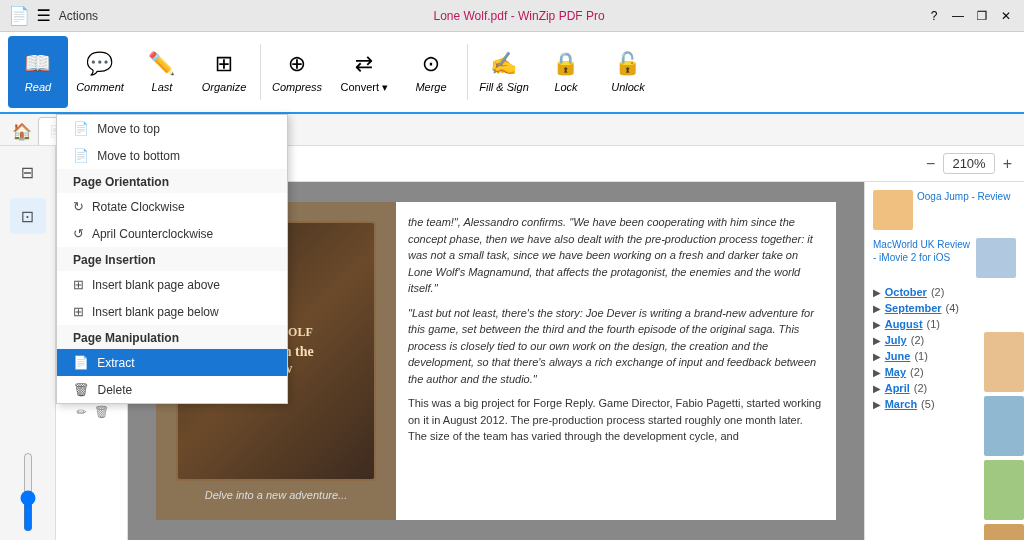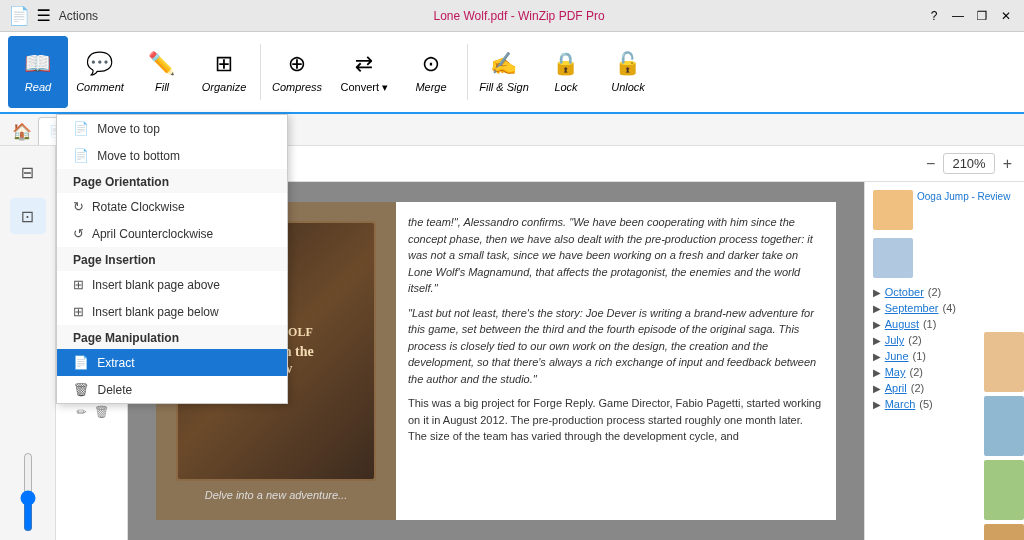--- a/index.html
+++ b/index.html
@@ -229,21 +229,21 @@
       padding: 8px;
       display: flex;
       flex-direction: column;
       gap: 4px;
     }
     .blog-item { display: flex; gap: 4px; align-items: flex-start; margin-bottom: 4px; }
     .blog-thumb { width: 40px; height: 40px; background: #ddd; flex-shrink: 0; border-radius: 2px; overflow: hidden; display: flex; align-items: center; justify-content: center; font-size: 9px; color: #888; }
     .blog-title { font-size: 10px; color: #1a76d2; line-height: 1.3; }
     .archive-item { display: flex; align-items: center; gap: 4px; font-size: 11px; color: #333; }
     .archive-arrow { color: #555; font-size: 10px; }
-    .archive-link { color: #1a76d2; text-decoration: underline; cursor: pointer; }
+    .archive-link { color: #1a76d2; text-decoration: underline; cursor: pointer; font-weight: bold; }
     .archive-count { color: #555; }
 
     
     .dropdown-menu {
       position: absolute;
       top: 114px;
       left: 56px;
       width: 232px;
       background: #fff;
       border: 1px solid #ccc;
@@ -297,21 +297,21 @@
   <div class="ribbon-item active">
     <span class="ribbon-icon">📖</span>
     <span class="ribbon-label">Read</span>
   </div>
   <div class="ribbon-item">
     <span class="ribbon-icon">💬</span>
     <span class="ribbon-label">Comment</span>
   </div>
   <div class="ribbon-item">
     <span class="ribbon-icon">✏️</span>
-    <span class="ribbon-label">Fill</span>
+    <span class="ribbon-label">Last</span>
   </div>
   <div class="ribbon-item">
     <span class="ribbon-icon">⊞</span>
     <span class="ribbon-label">Organize</span>
   </div>
   <div class="ribbon-divider"></div>
   <div class="ribbon-item">
     <span class="ribbon-icon">⊕</span>
     <span class="ribbon-label">Compress</span>
   </div>
@@ -418,20 +418,21 @@
         </div>
       </div>
 
       <div class="right-sidebar">
 
         <div class="blog-item">
           <div class="blog-thumb" style="background:#f0c080;"></div>
           <div class="blog-title">Ooga Jump - Review</div>
         </div>
         <div class="blog-item">
+          <div class="blog-title">MacWorld UK Review - iMovie 2 for iOS</div>
           <div class="blog-thumb" style="background:#b0c8e0;"></div>
         </div>
 
         <div class="archive-item">
           <span class="archive-arrow">▶</span>
           <span class="archive-link">October</span>
           <span class="archive-count">(2)</span>
         </div>
         <div class="archive-item">
           <span class="archive-arrow">▶</span>

